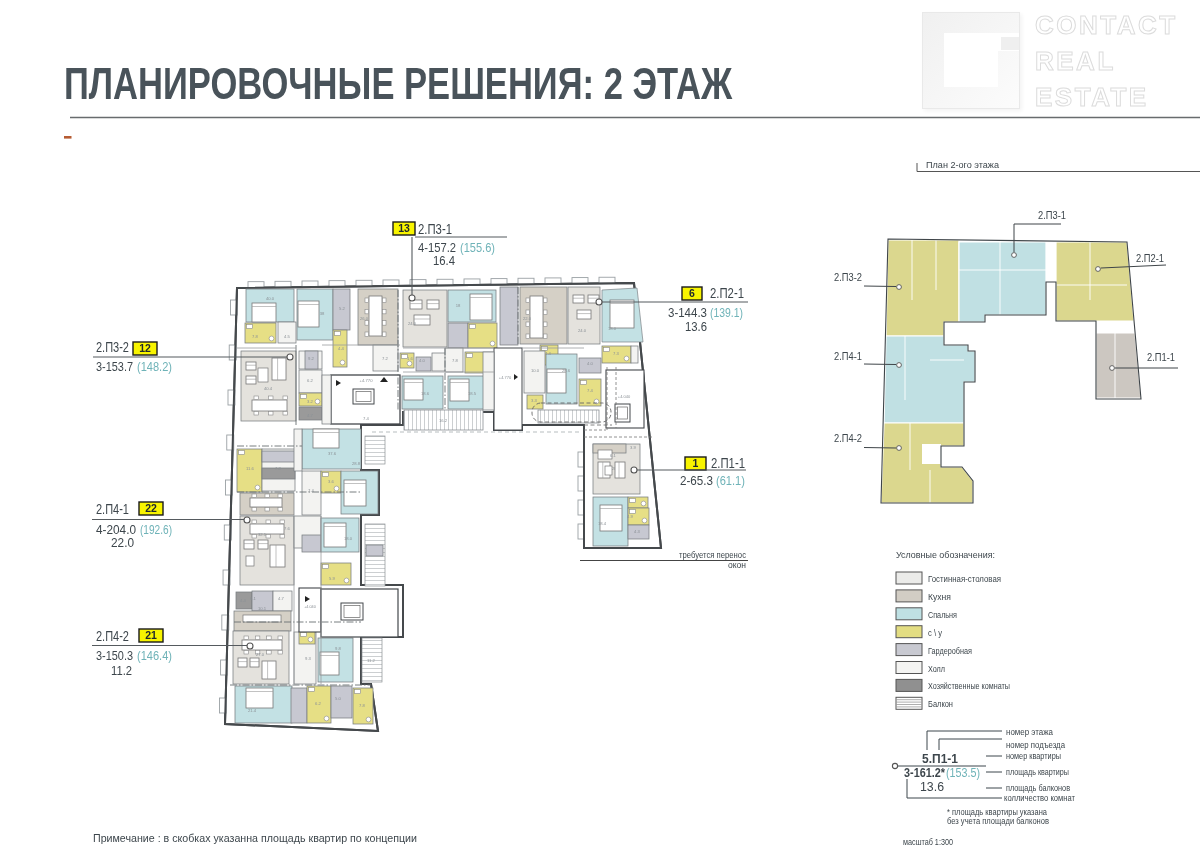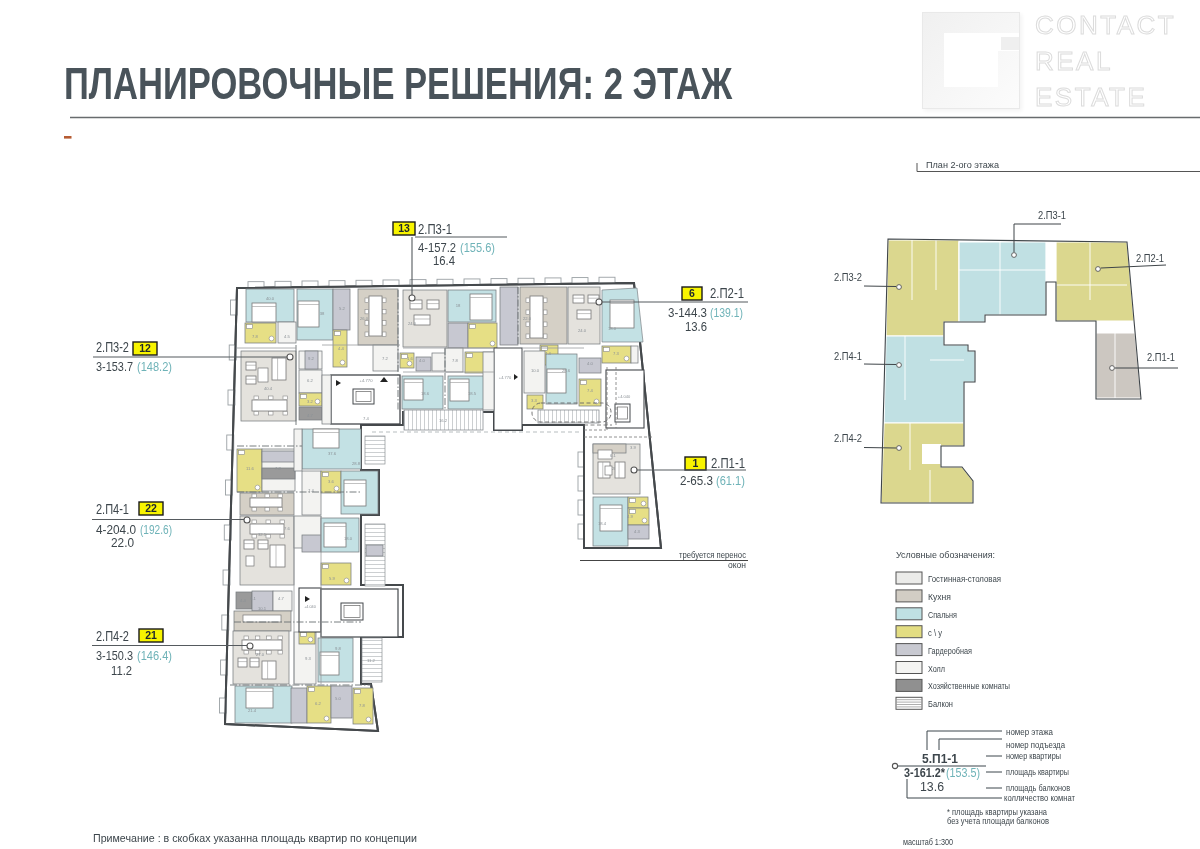--- a/index.html
+++ b/index.html
@@ -4,21 +4,21 @@
 html,body{margin:0;padding:0;background:#fff;width:1200px;height:849px;overflow:hidden}
 .page{position:relative;width:1200px;height:849px;font-family:"Liberation Sans",sans-serif}
 .title{position:absolute;left:64px;top:58px;font-size:45px;font-weight:bold;color:#49535a;
  white-space:nowrap;transform-origin:left top;transform:scaleX(0.768);letter-spacing:0px}
 .logo{position:absolute;left:922px;top:12px;width:96px;height:95px;
  background:linear-gradient(135deg,#f0f0f0,#fcfcfc);border:1px solid #e9e9e9;box-shadow:2px 2px 4px rgba(0,0,0,0.05)}
 .logoC{position:absolute;left:21px;top:20px;width:54px;height:54px;background:#fff}
 .logoC2{position:absolute;left:75px;top:20px;width:21px;height:18px;background:#fff}
 .logoC3{position:absolute;left:78px;top:24px;width:18px;height:13px;background:#efefef}
 .logotxt{position:absolute;left:1035px;top:7px;font-size:26px;line-height:36px;color:#fff;
- -webkit-text-stroke:1px #dcdcdc;letter-spacing:2.5px;font-weight:normal}
+ -webkit-text-stroke:1px #dcdcdc;letter-spacing:2.5px;font-weight:bold}
 </style></head>
 <body>
 <div class="page">
 <div class="title">ПЛАНИРОВОЧНЫЕ РЕШЕНИЯ: 2 ЭТАЖ</div>
 <div class="logo">
       <div class="logoC"></div>
       <div class="logoC2"></div>
       <div class="logoC3"></div>
     </div>
 <div class="logotxt">CONTACT<br>REAL<br>ESTATE</div>

